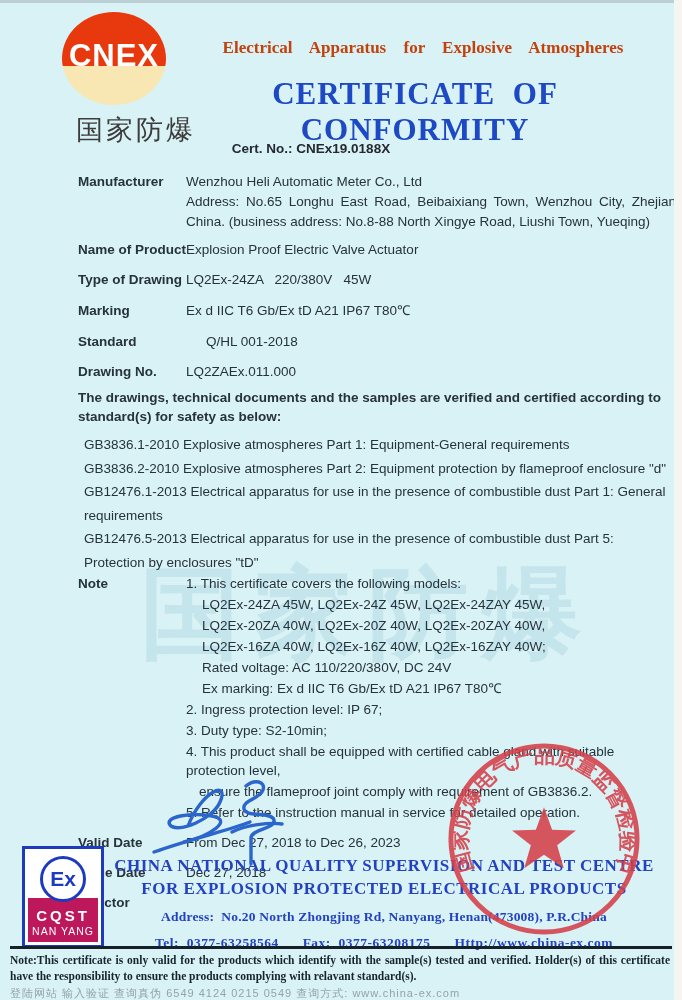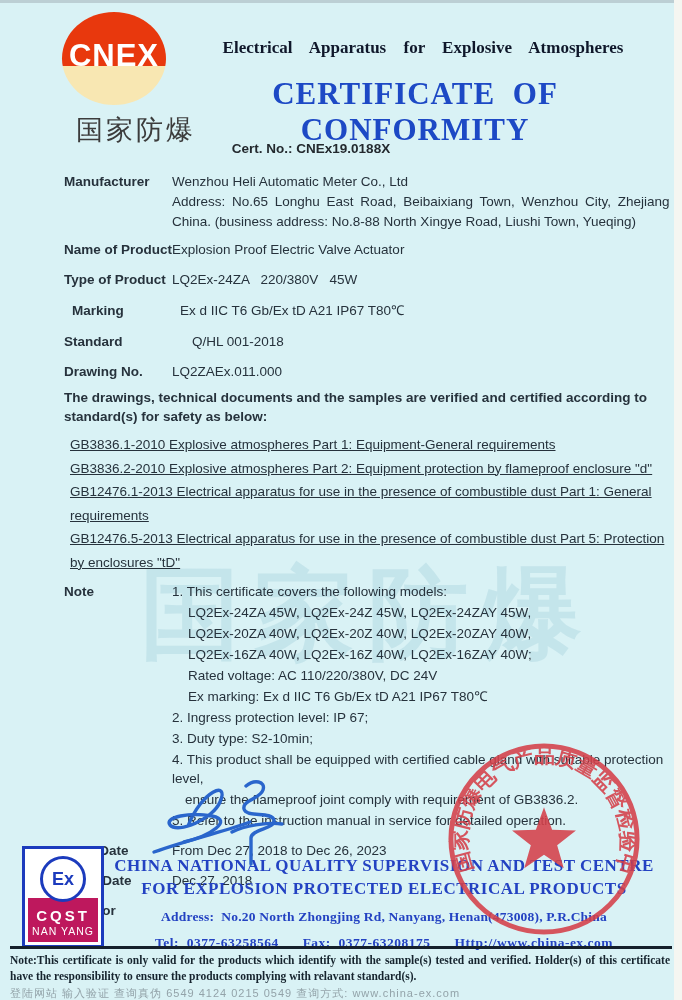--- a/index.html
+++ b/index.html
@@ -14,56 +14,56 @@
 
   
   .logo{position:absolute;left:62px;top:12px;width:104px;height:93px;border-radius:50%;
         background:linear-gradient(#e8380d 0 58%,#f8e7b2 58% 100%);
         display:flex;align-items:center;justify-content:center;z-index:2;}
   .logo span{color:#fff;font-weight:bold;font-size:31px;letter-spacing:1px;margin-top:-6px;}
   .logo-caption{position:absolute;left:76px;top:112px;font-size:27px;letter-spacing:3px;
                 color:#3c3c3c;z-index:2;}
   .tagline{position:absolute;left:180px;right:16px;top:38px;text-align:center;
            font-family:"Liberation Serif",serif;font-weight:bold;font-size:17px;
-           word-spacing:13px;color:#0f172a;z-index:2;}
+           word-spacing:13px;color:#c2410c;z-index:2;}
   .title{position:absolute;left:160px;right:12px;top:76px;text-align:center;
          font-family:"Liberation Serif",serif;font-weight:bold;font-size:31px;
          letter-spacing:1px;word-spacing:9px;color:#1d49c5;z-index:2;}
   .certno{position:absolute;left:0;right:60px;top:141px;text-align:center;
           font-weight:bold;font-size:13.5px;color:#23292e;z-index:2;}
 
   
-  .details{position:absolute;left:64px;right:14px;top:172px;font-size:13.5px;
+  .details{position:absolute;left:78px;right:14px;top:172px;font-size:13.5px;
            line-height:20px;z-index:2;}
   .row{display:flex;margin-bottom:10px;}
   .lbl{flex:0 0 108px;font-weight:bold;white-space:nowrap;}
   .val{flex:1;}
   .pre{white-space:pre-wrap;}
   .addr-just{word-spacing:3px;white-space:nowrap;}
   .statement{font-weight:bold;line-height:19px;margin:2px 0 7px 0;}
-  .stds{margin-left:6px;line-height:23.5px;margin-bottom:8px;text-decoration:underline;}
+  .stds{margin-left:6px;line-height:23.5px;}
   .note-models{margin-left:16px;}
   .note-cont{margin-left:13px;}
   .note-item{line-height:19px;margin-bottom:2px;}
   .daterow{margin-top:9px;}
 
   
   .signature{position:absolute;left:148px;top:772px;z-index:3;}
   .stamp{position:absolute;left:438px;top:740px;z-index:3;opacity:0.88;}
   .seal-font{font-family:"Liberation Sans",sans-serif;font-weight:bold;}
 
   
   .badge{position:absolute;left:22px;top:846px;width:82px;height:102px;background:#fff;
          border:3px solid #1c3bbd;box-sizing:border-box;z-index:4;}
   .badge-bottom{position:absolute;left:3px;right:3px;bottom:3px;height:44px;background:#be185d;
                 text-align:center;color:#fff;}
   .badge-circle{position:absolute;left:50%;top:7px;transform:translateX(-50%);width:46px;height:46px;
                 border:3px solid #1c3bbd;border-radius:50%;background:#fff;box-sizing:border-box;
                 display:flex;align-items:center;justify-content:center;z-index:2;}
-  .badge-circle span{color:#1c3bbd;font-weight:bold;font-size:18px;}
+  .badge-circle span{color:#1c3bbd;font-weight:bold;font-size:21px;}
   .badge-l1{font-weight:bold;font-size:15px;letter-spacing:3px;margin-top:9px;}
   .badge-l2{font-size:10.5px;letter-spacing:1px;margin-top:1px;}
 
   
   .org{position:absolute;left:100px;right:14px;top:854px;text-align:center;z-index:2;
        font-family:"Liberation Serif",serif;font-weight:bold;font-size:17px;
        line-height:23px;color:#2342c2;letter-spacing:0.5px;}
   .org-addr{font-size:13.5px;margin-top:5px;letter-spacing:0.2px;}
   .org-tel{font-size:13.5px;margin-top:3px;}
   .org-tel span{margin:0 10px;}
@@ -100,25 +100,25 @@
         <div>China. (business address: No.8-88 North Xingye Road, Liushi Town, Yueqing)</div>
       </div>
     </div>
 
     <div class="row" style="margin-bottom:10px;">
       <div class="lbl">Name of Product</div>
       <div class="val">Explosion Proof Electric Valve Actuator</div>
     </div>
 
     <div class="row" style="margin-bottom:11px;">
-      <div class="lbl">Type of Product</div>
+      <div class="lbl">Type of Drawing</div>
       <div class="val pre">LQ2Ex-24ZA   220/380V   45W</div>
     </div>
 
-    <div class="row" style="margin-bottom:11px;margin-left:8px;">
+    <div class="row" style="margin-bottom:11px;">
       <div class="lbl">Marking</div>
       <div class="val">Ex d IIC T6 Gb/Ex tD A21 IP67 T80℃</div>
     </div>
 
     <div class="row" style="margin-bottom:10px;gap:20px;">
       <div class="lbl">Standard</div>
       <div class="val">Q/HL 001-2018</div>
     </div>
 
     <div class="row" style="margin-bottom:6px;">

